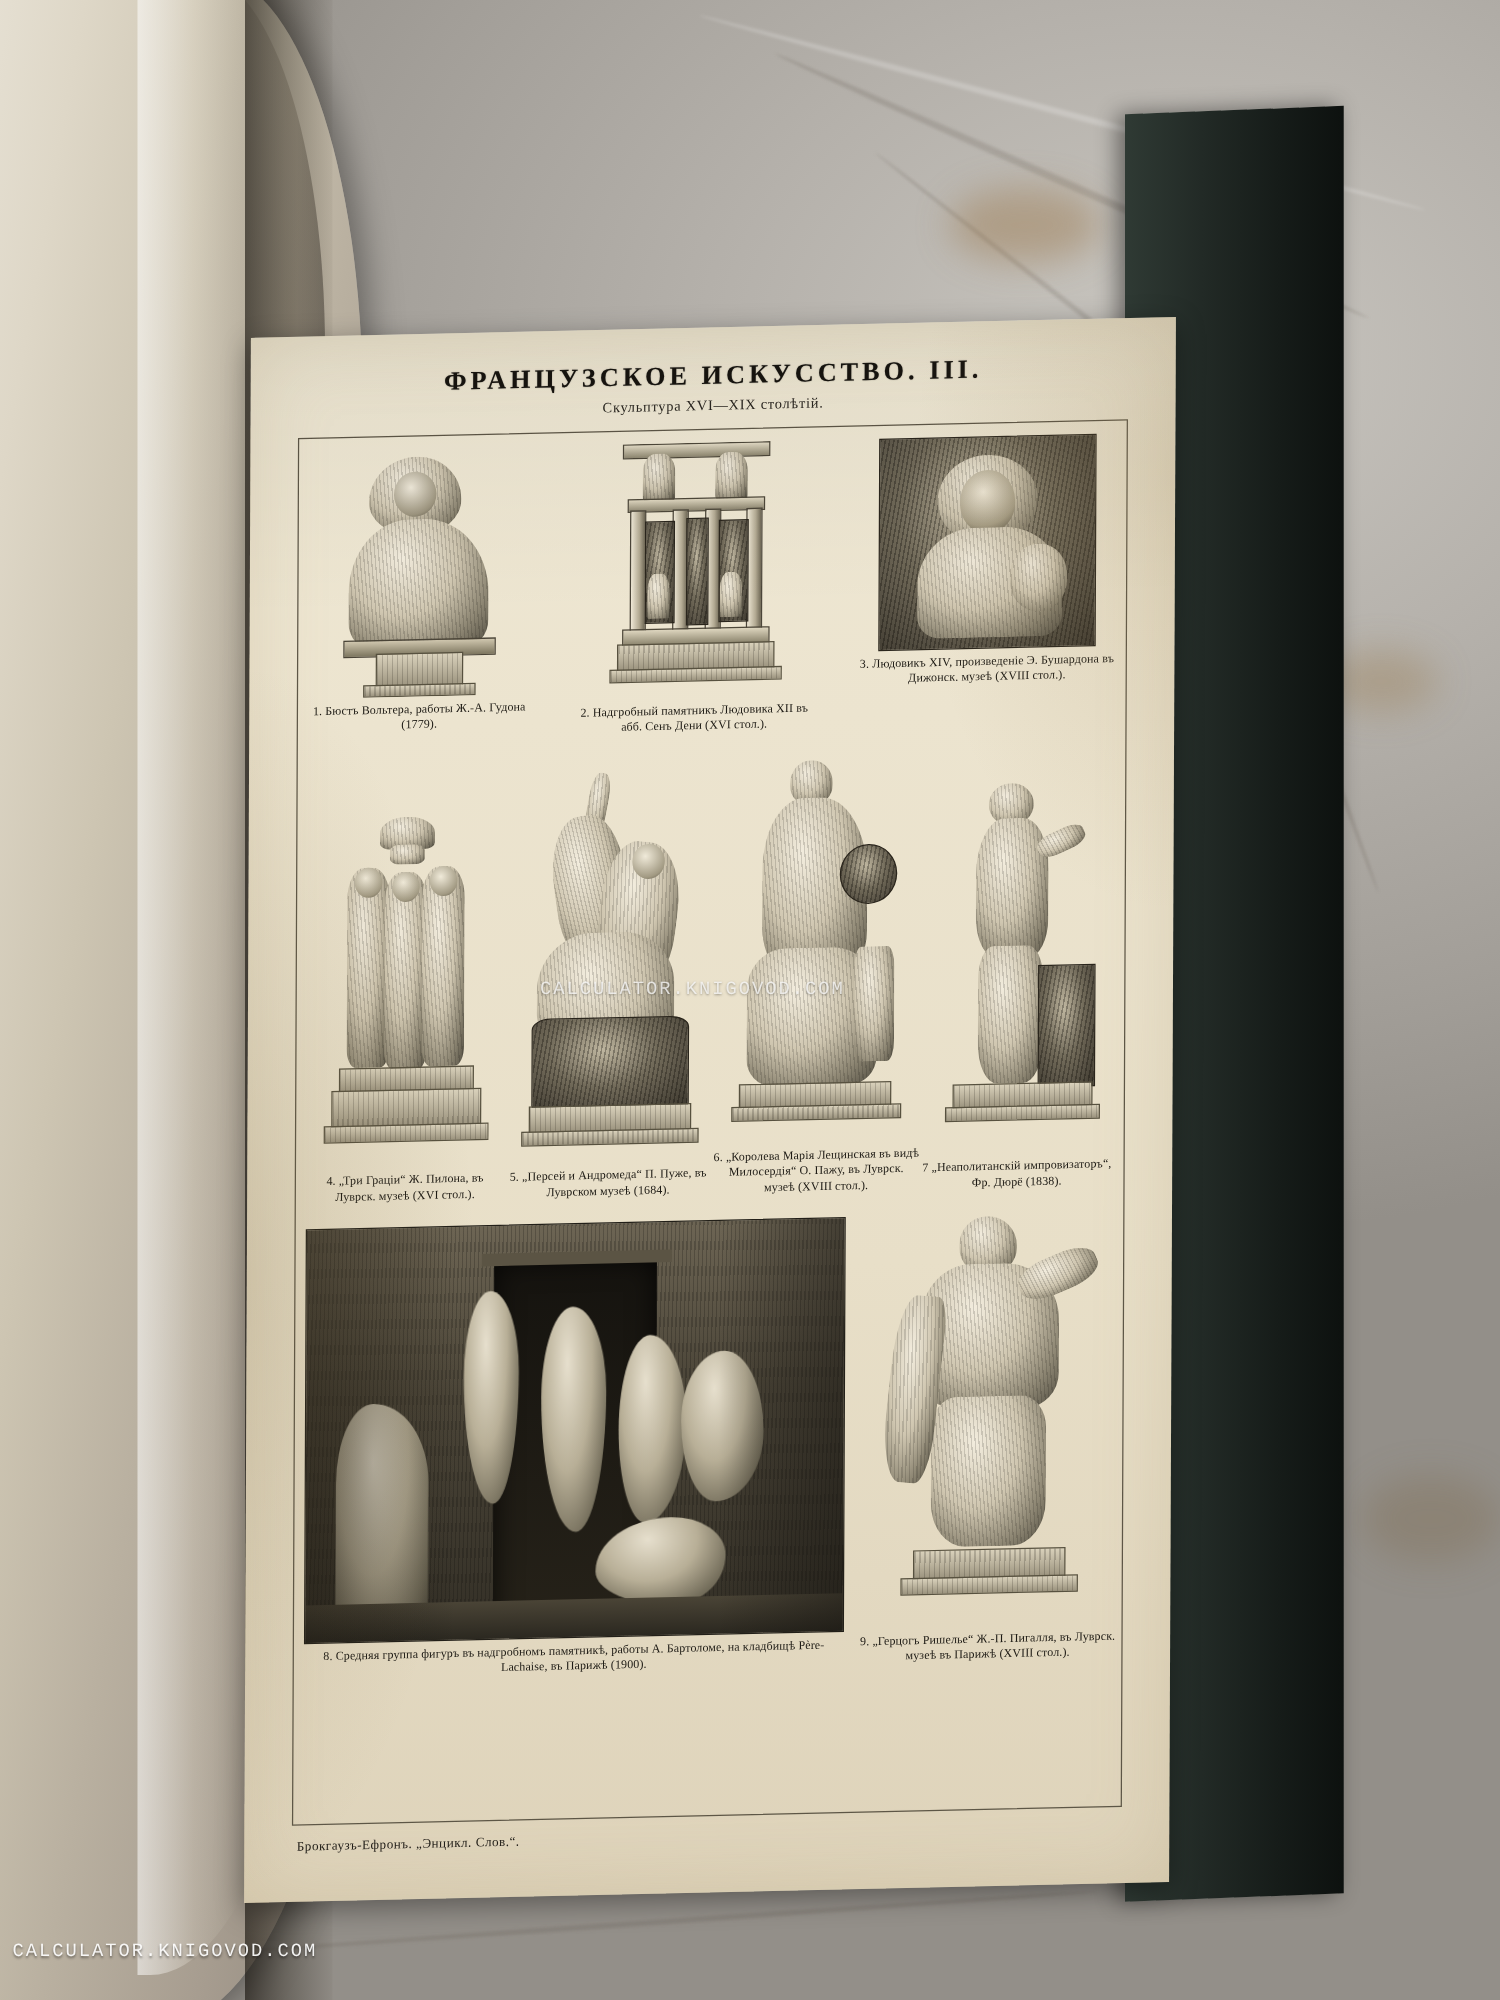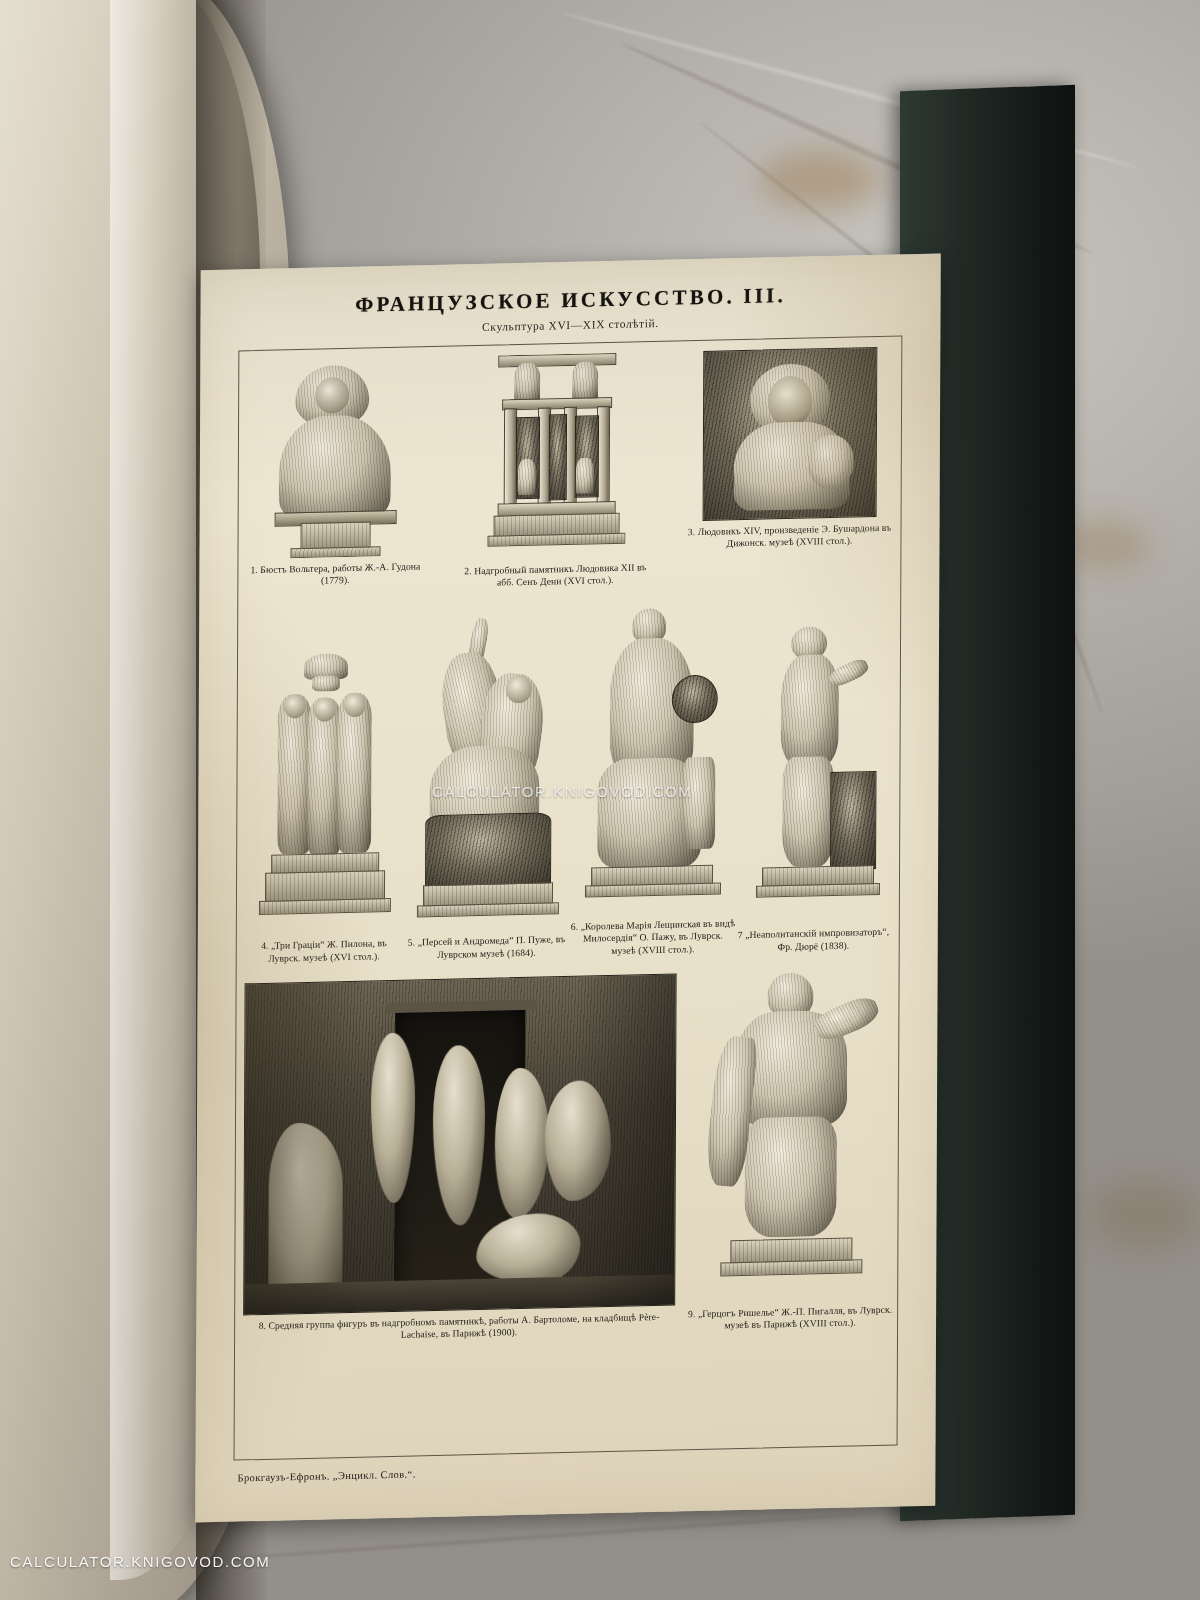--- a/index.html
+++ b/index.html
@@ -226,21 +226,21 @@
     font-size: 10.5px;
     margin-top: 12px;
     margin-left: 8px;
     letter-spacing: 0.4px;
     color: #201d17;
   }
 
   
   .wm {
     position: absolute;
-    font-family: Liberation Sans, sans-serif;
+    font-family: Liberation Mono, monospace;
     letter-spacing: 1.6px;
     pointer-events: none;
   }
   #wm-center {
     left: 432px;
     top: 783px;
     font-size: 15px;
     color: rgba(250,250,250,0.78);
     text-shadow: 0 1px 2px rgba(0,0,0,0.35);
     z-index: 40;

